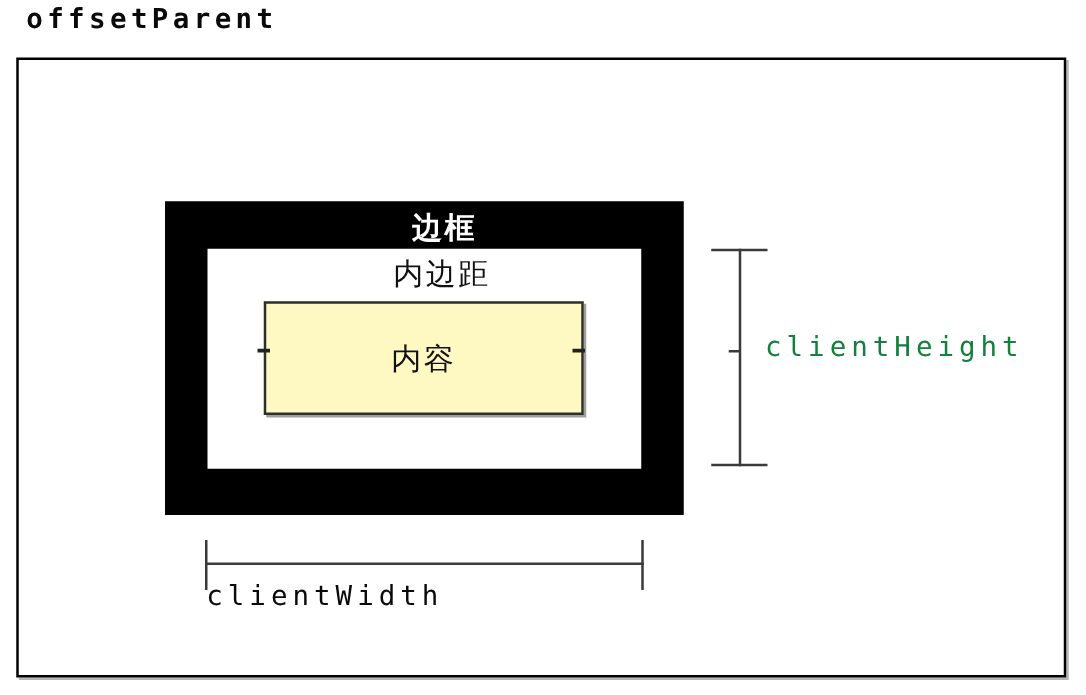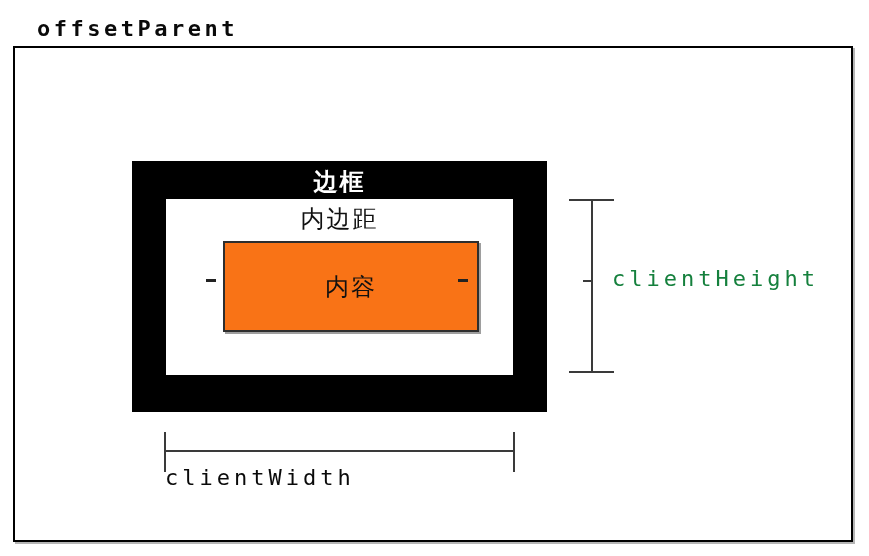--- a/index.html
+++ b/index.html
@@ -8,26 +8,25 @@
     width: 869px;
     height: 556px;
     background: #ffffff;
     overflow: hidden;
     font-family: "DejaVu Sans", "Liberation Sans", sans-serif;
   }
   .mono { font-family: "DejaVu Sans Mono", "Liberation Mono", monospace; }
 
   .page-title {
     position: absolute;
-    left: 21px; top: 16px;
+    left: 21px; top: 3px;
     font-size: 22px;
     font-weight: bold;
     letter-spacing: 3.5px;
     color: #0a0a0a;
-    margin-left: 16px;
   }
 
   .outer-box {
     position: absolute;
     left: 13px; top: 46px;
     width: 836px; height: 492px;
     border: 2px solid #000000;
     background: #ffffff;
     box-shadow: 2px 2px 0 #b5b5b5;
   }
@@ -40,49 +39,49 @@
   }
   .border-frame-label {
     position: absolute;
     left: 132px; top: 166px;
     width: 415px;
     text-align: center;
     color: #ffffff;
     font-size: 24px;
     font-weight: bold;
     letter-spacing: 2px;
+    padding-left: 16px;
   }
 
   .padding-box {
     position: absolute;
     left: 166px; top: 199px;
     width: 347px; height: 176px;
     background: #ffffff;
   }
   .padding-label {
     position: absolute;
-    left: 166px; top: 203px;
+    left: 180px; top: 203px;
     width: 347px;
     text-align: center;
     color: #111111;
     font-size: 24px;
     letter-spacing: 2px;
   }
 
   .content-box {
     position: absolute;
     left: 211px; top: 241px;
     width: 252px; height: 87px;
-    background: #f97316;
+    background: #fef9c3;
     border: 2px solid #2e2e2e;
     box-shadow: 2px 2px 0 #9e9e9e;
     display: flex;
     align-items: center;
     justify-content: center;
-    margin-left: 12px;
   }
   .content-label {
     color: #111111;
     font-size: 24px;
     letter-spacing: 2px;
   }
 
   .measure { position: absolute; background: #3a3a3a; }
   
   .ch-line  { left: 591px; top: 199px; width: 2px;  height: 174px; }

